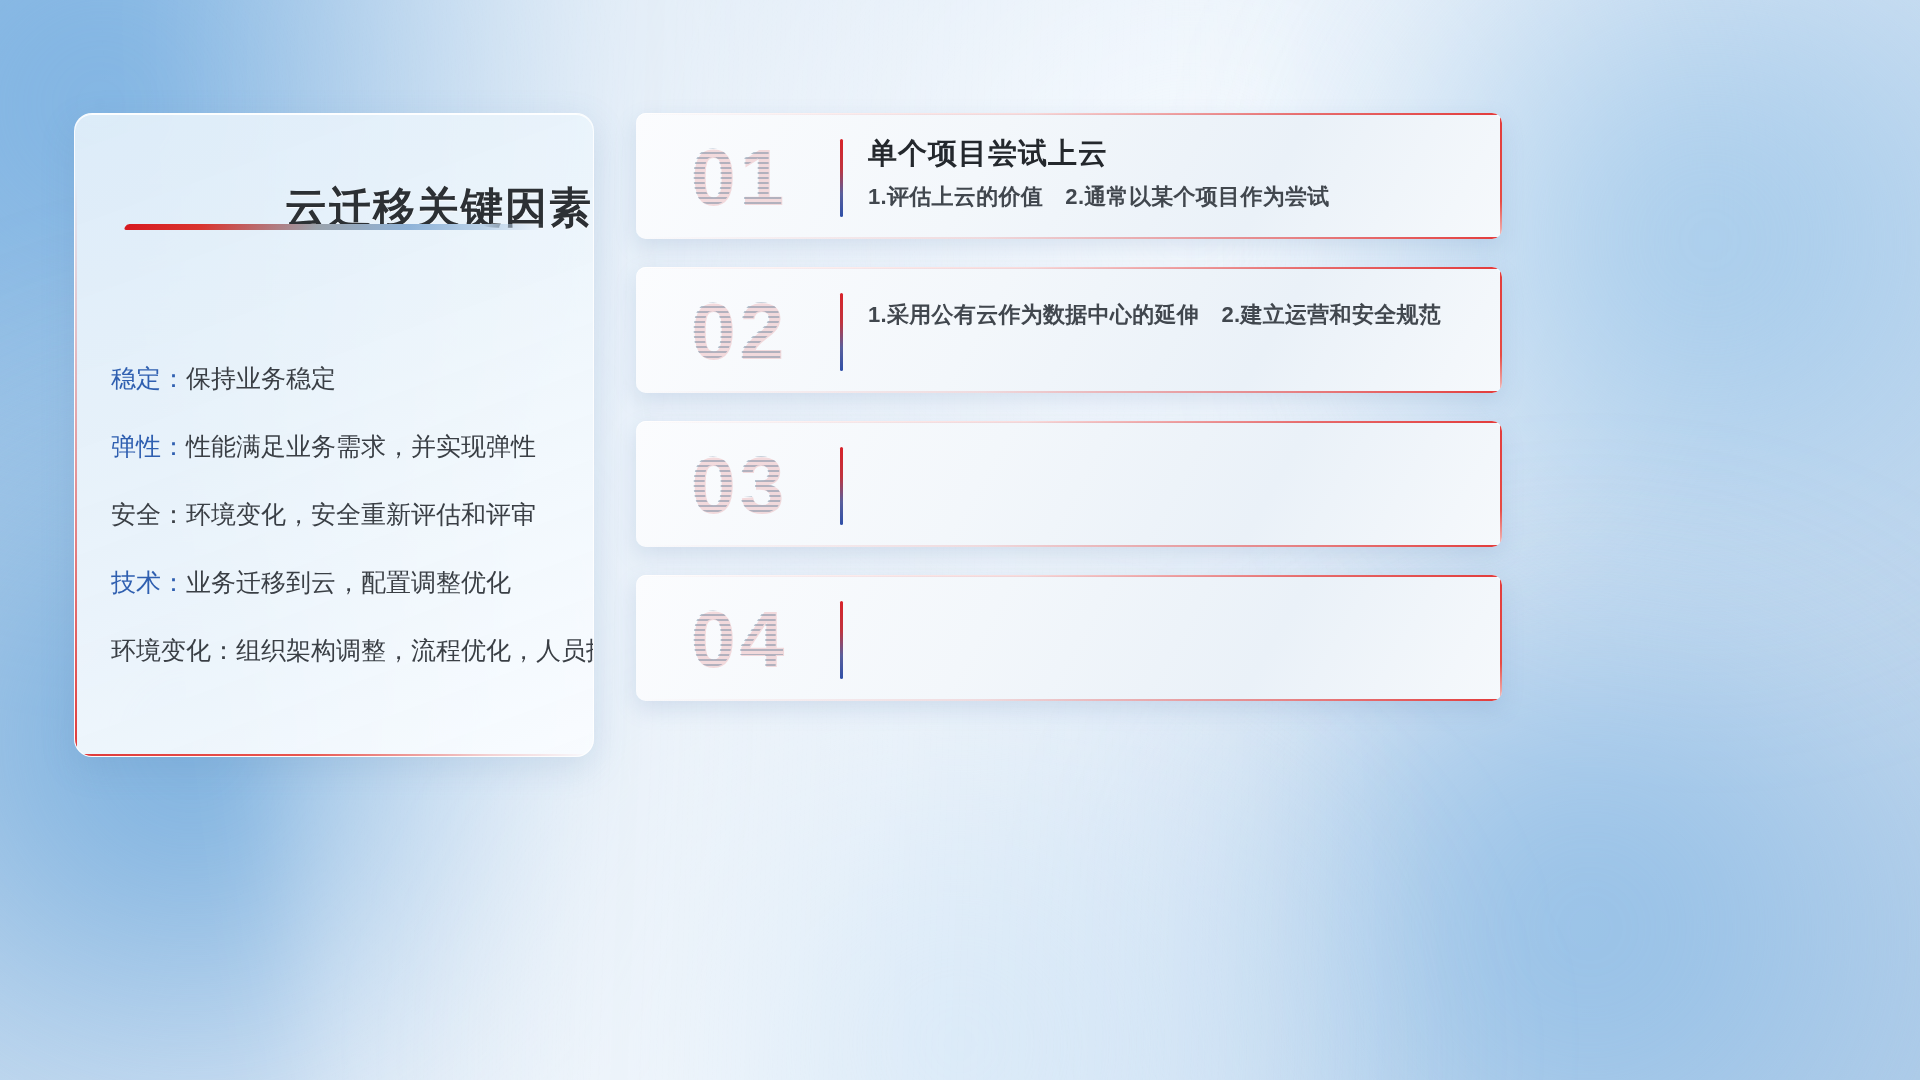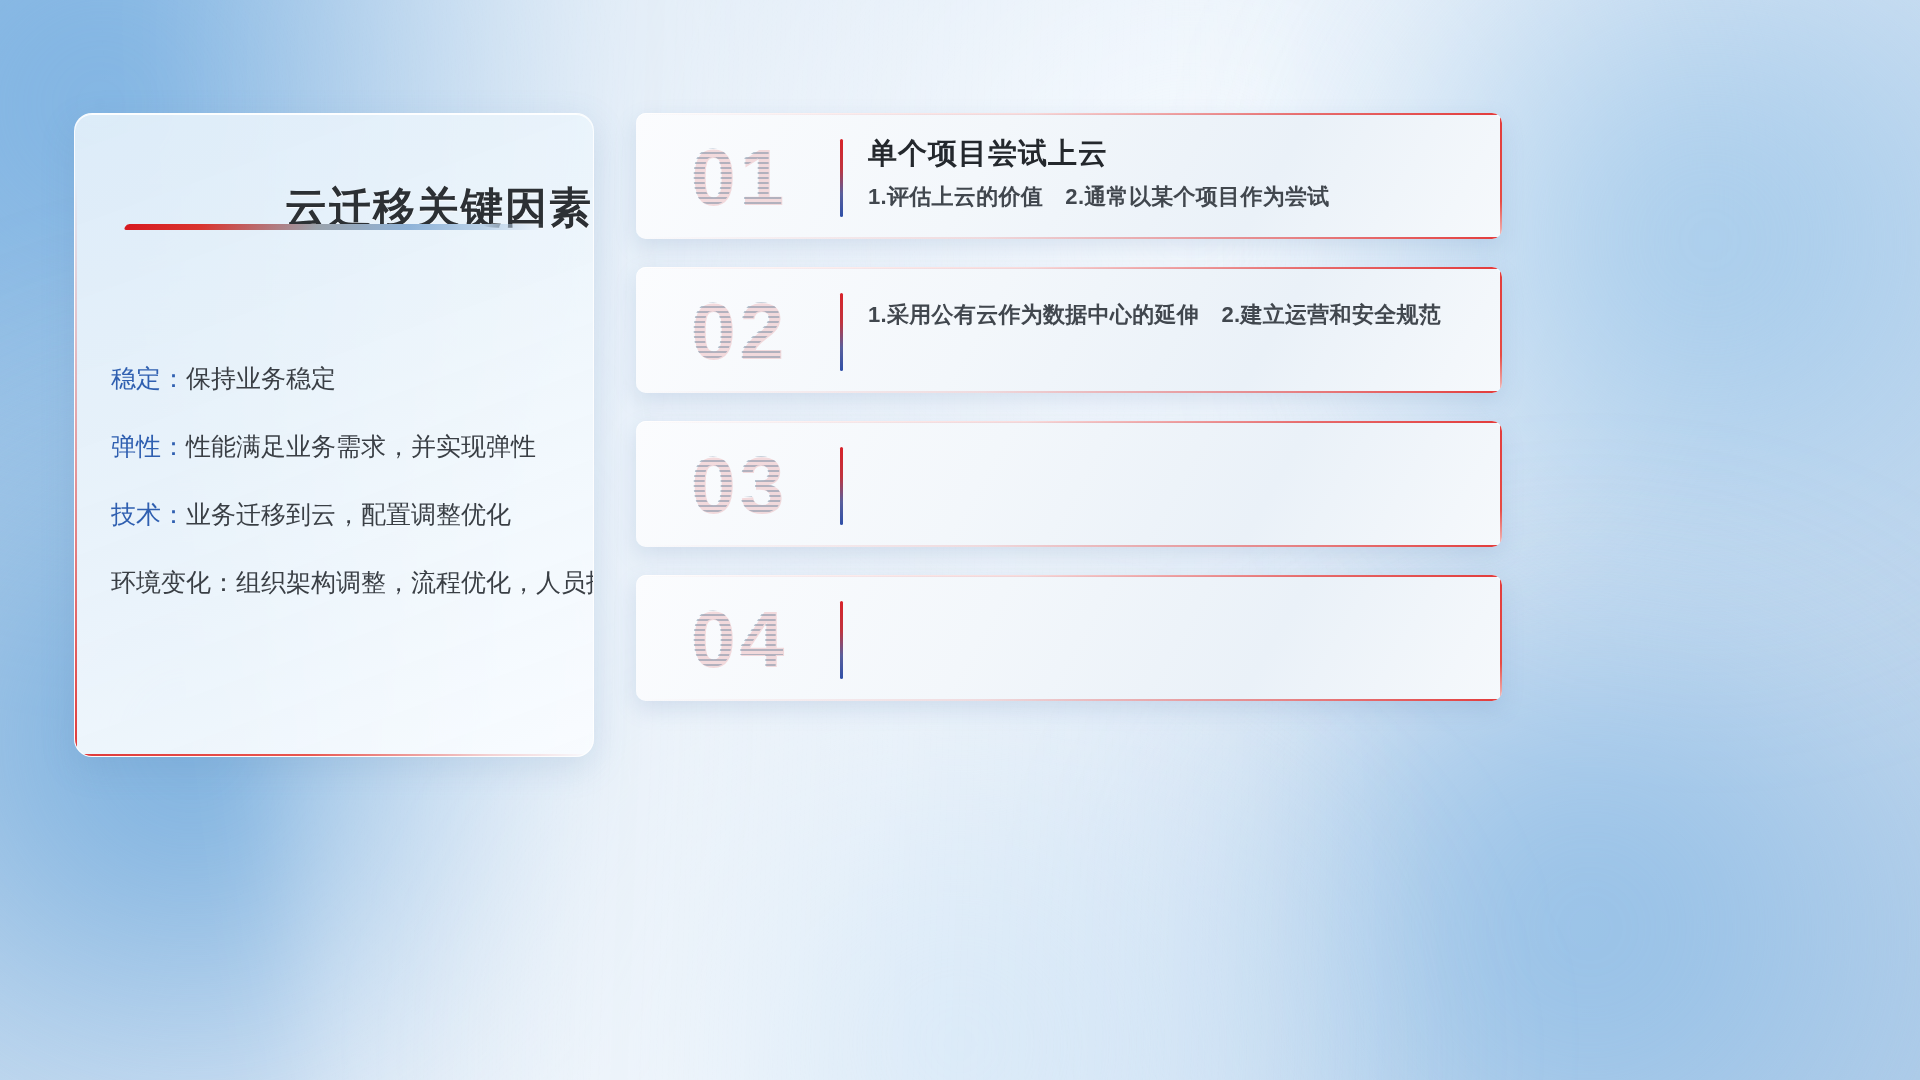--- a/index.html
+++ b/index.html
@@ -141,20 +141,21 @@
 </div>
 
 <div id="stage">
 
   <section id="left-panel">
     <h1 class="panel-title">云迁移关键因素</h1>
     <div class="title-rule"></div>
     <div class="factor-list">
         <div class="factor-row"><span class="factor-key accent">稳定：</span><span class="factor-val">保持业务稳定</span></div>
         <div class="factor-row"><span class="factor-key accent">弹性：</span><span class="factor-val">性能满足业务需求，并实现弹性</span></div>
+        <div class="factor-row"><span class="factor-key">安全：</span><span class="factor-val">环境变化，安全重新评估和评审</span></div>
         <div class="factor-row"><span class="factor-key accent">技术：</span><span class="factor-val">业务迁移到云，配置调整优化</span></div>
         <div class="factor-row"><span class="factor-key">环境变化：</span><span class="factor-val">组织架构调整，流程优化，人员技能培训</span></div>
       </div>
   </section>
 
   <section id="cards">
       <article class="card">
         <div class="card-top-line"></div>
         <div class="card-bottom-line"></div>
         <div class="card-num-glow">01</div>

